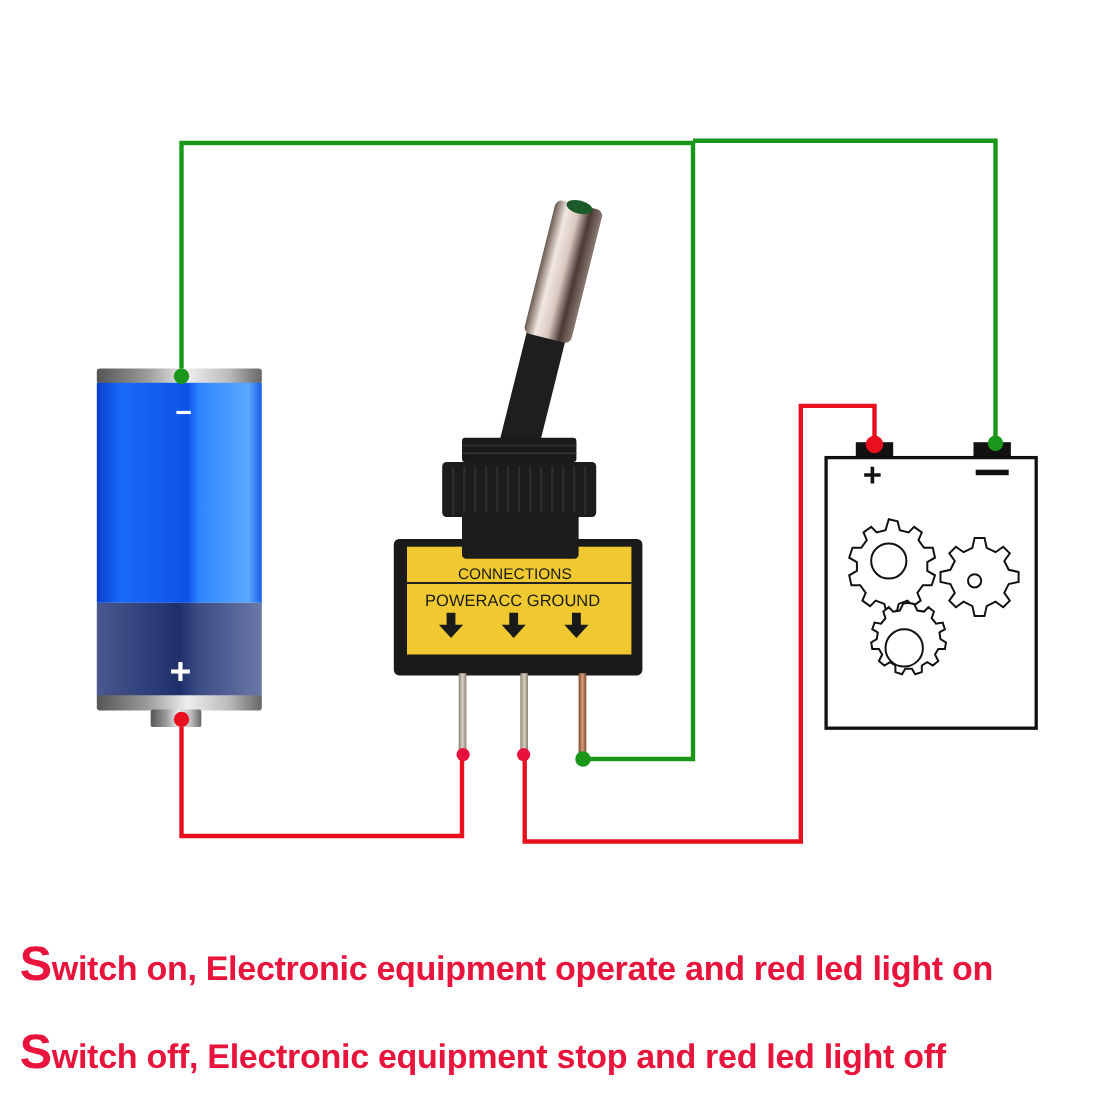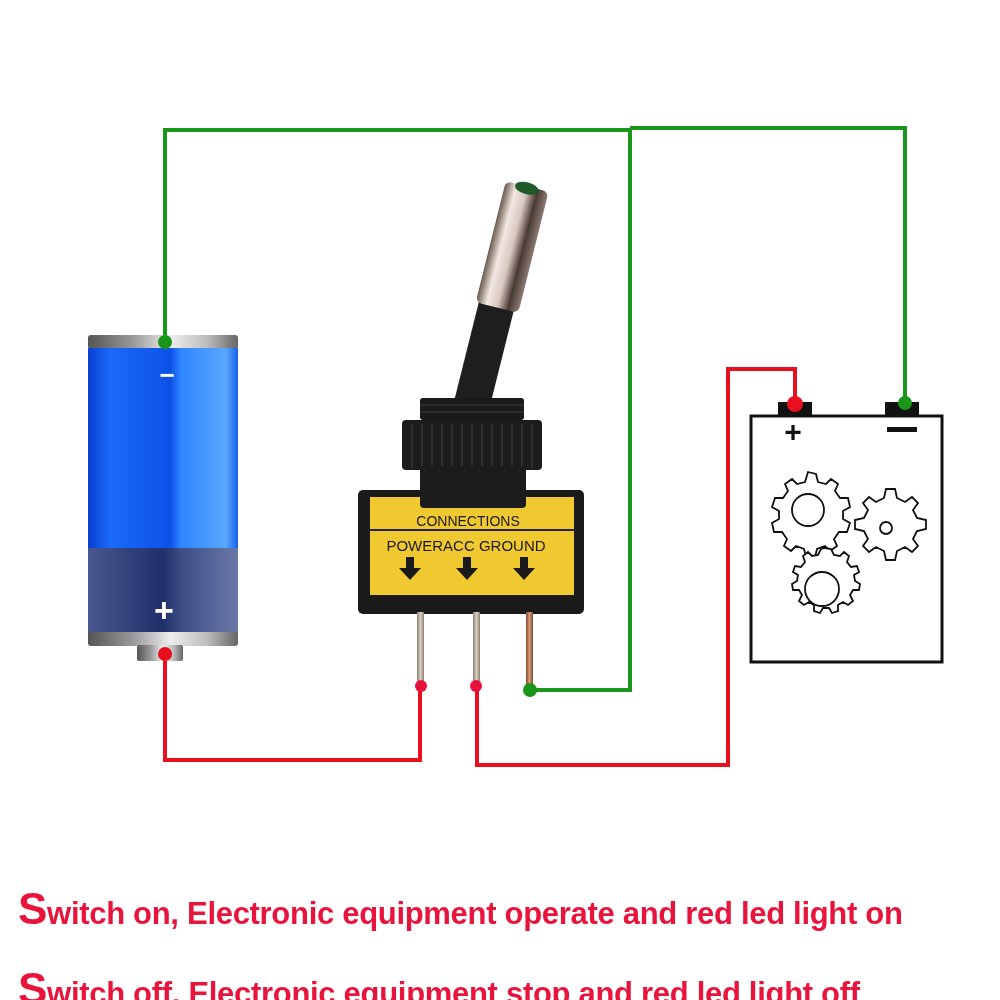--- a/index.html
+++ b/index.html
@@ -1,18 +1,18 @@
 <!DOCTYPE html>
 <html><head>
 <meta charset="utf-8">
 <style>
   html,body{margin:0;padding:0;background:#fff;}
   body{width:1000px;height:1000px;position:relative;overflow:hidden;font-family:"Liberation Sans",sans-serif;}
   svg.diagram{position:absolute;left:0;top:0;}
-  .caption{position:absolute;left:18px;color:#e8143c;font-weight:bold;font-family:"Liberation Sans",sans-serif;white-space:nowrap;letter-spacing:-0.3px;margin-top:32px;}
+  .caption{position:absolute;left:18px;color:#e8143c;font-weight:bold;font-family:"Liberation Sans",sans-serif;white-space:nowrap;letter-spacing:-0.3px;}
   .caption .big{font-size:44px;}
   .caption .rest{font-size:31px;}
   .cap1{top:852px;}
   .cap2{top:932px;text-align:center;}
   .label-text{font-family:"Liberation Sans",sans-serif;}
 </style>
 </head>
 <body>
 
 <svg class="diagram" width="1000" height="1000" viewBox="0 0 1000 1000" xmlns="http://www.w3.org/2000/svg">

